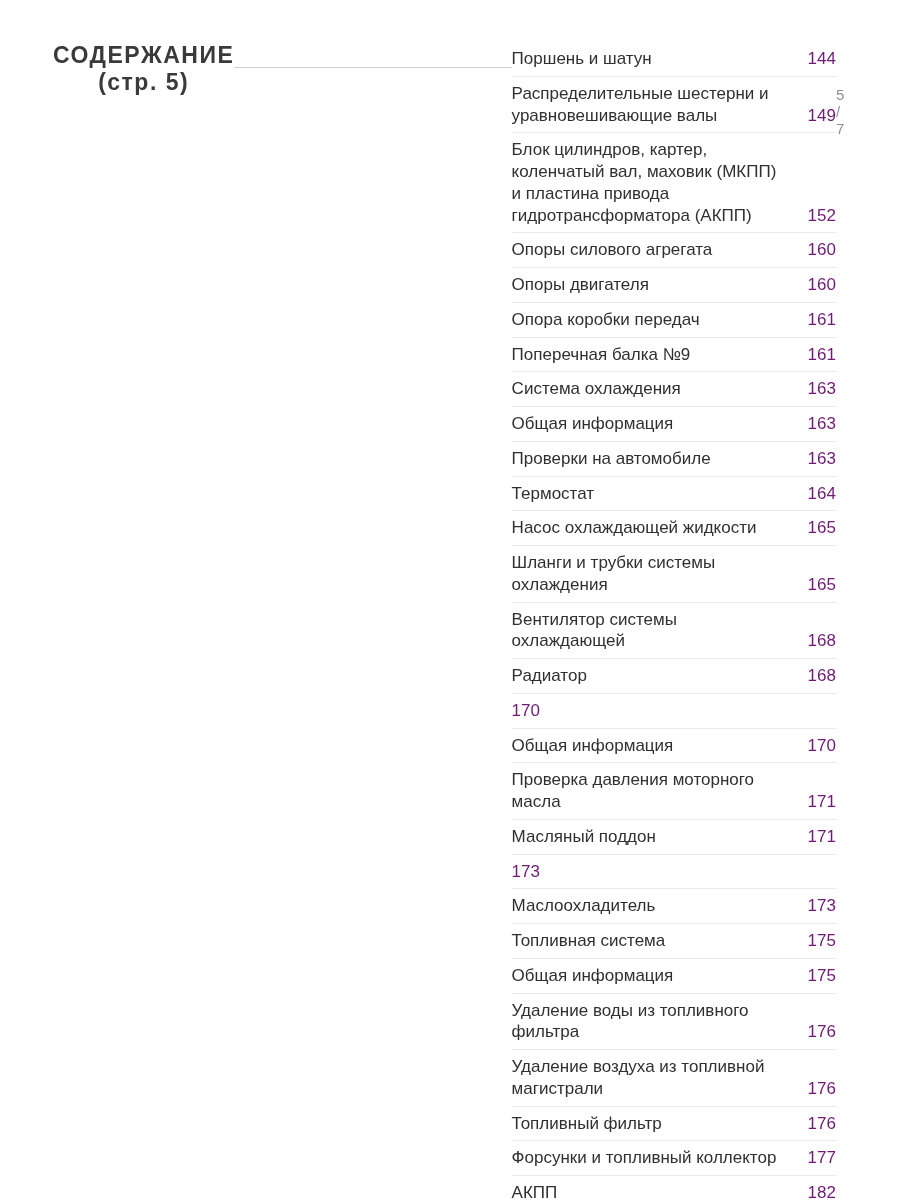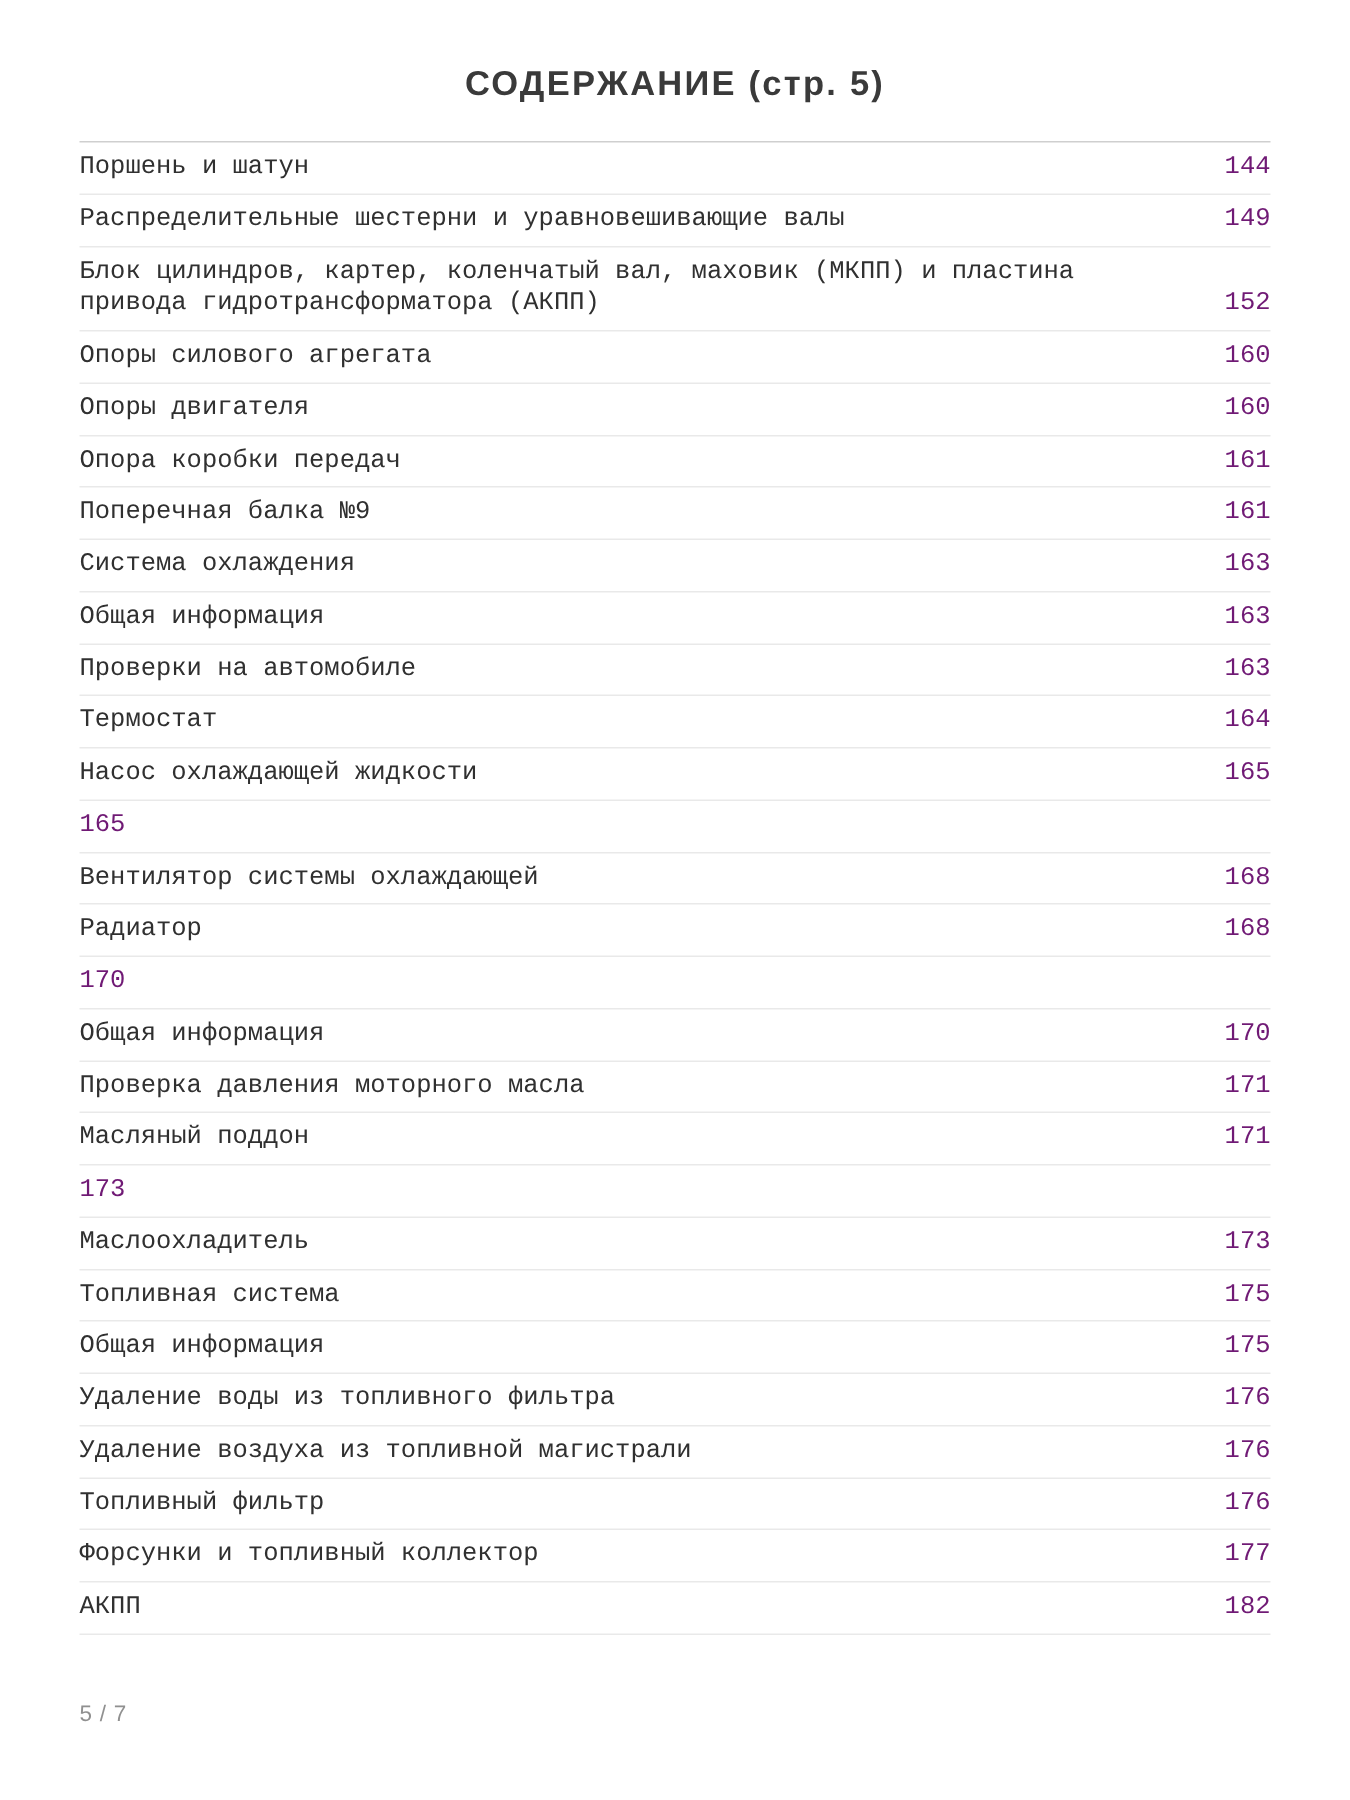--- a/index.html
+++ b/index.html
@@ -10,41 +10,39 @@
   }
   .page {
     width: 900px;
     height: 1200px;
     margin: 0 auto;
     box-sizing: border-box;
     padding: 42px 53px 0 53px;
     background: #ffffff;
     overflow: hidden;
     display: flex;
-    flex-direction: column;
   }
   .title {
     margin: 0;
     text-align: center;
     font-size: 23px;
     font-weight: 700;
     letter-spacing: 1.5px;
     color: #3a3a3a;
   }
   .title-divider {
     border: none;
     border-top: 1px solid #cfcfcf;
     margin: 25px 0 0 0;
     width: 100%;
   }
   .toc-list {
     list-style: none;
     margin: 0;
     padding: 0;
-    font-family: Liberation Mono, monospace;
   }
   .toc-row {
     display: flex;
     justify-content: space-between;
     align-items: flex-end;
     gap: 28px;
     padding: 6px 0 6px 0;
     border-bottom: 1px solid #e9e9e9;
     cursor: pointer;
   }
@@ -129,20 +127,21 @@
     <span class="toc-label">Термостат</span>
     <span class="toc-page">164</span>
   </li>
 
   <li class="toc-row">
     <span class="toc-label">Насос охлаждающей жидкости</span>
     <span class="toc-page">165</span>
   </li>
 
   <li class="toc-row">
+    <span class="toc-label">Шланги и трубки системы охлаждения</span>
     <span class="toc-page">165</span>
   </li>
 
   <li class="toc-row">
     <span class="toc-label">Вентилятор системы охлаждающей</span>
     <span class="toc-page">168</span>
   </li>
 
   <li class="toc-row">
     <span class="toc-label">Радиатор</span>

